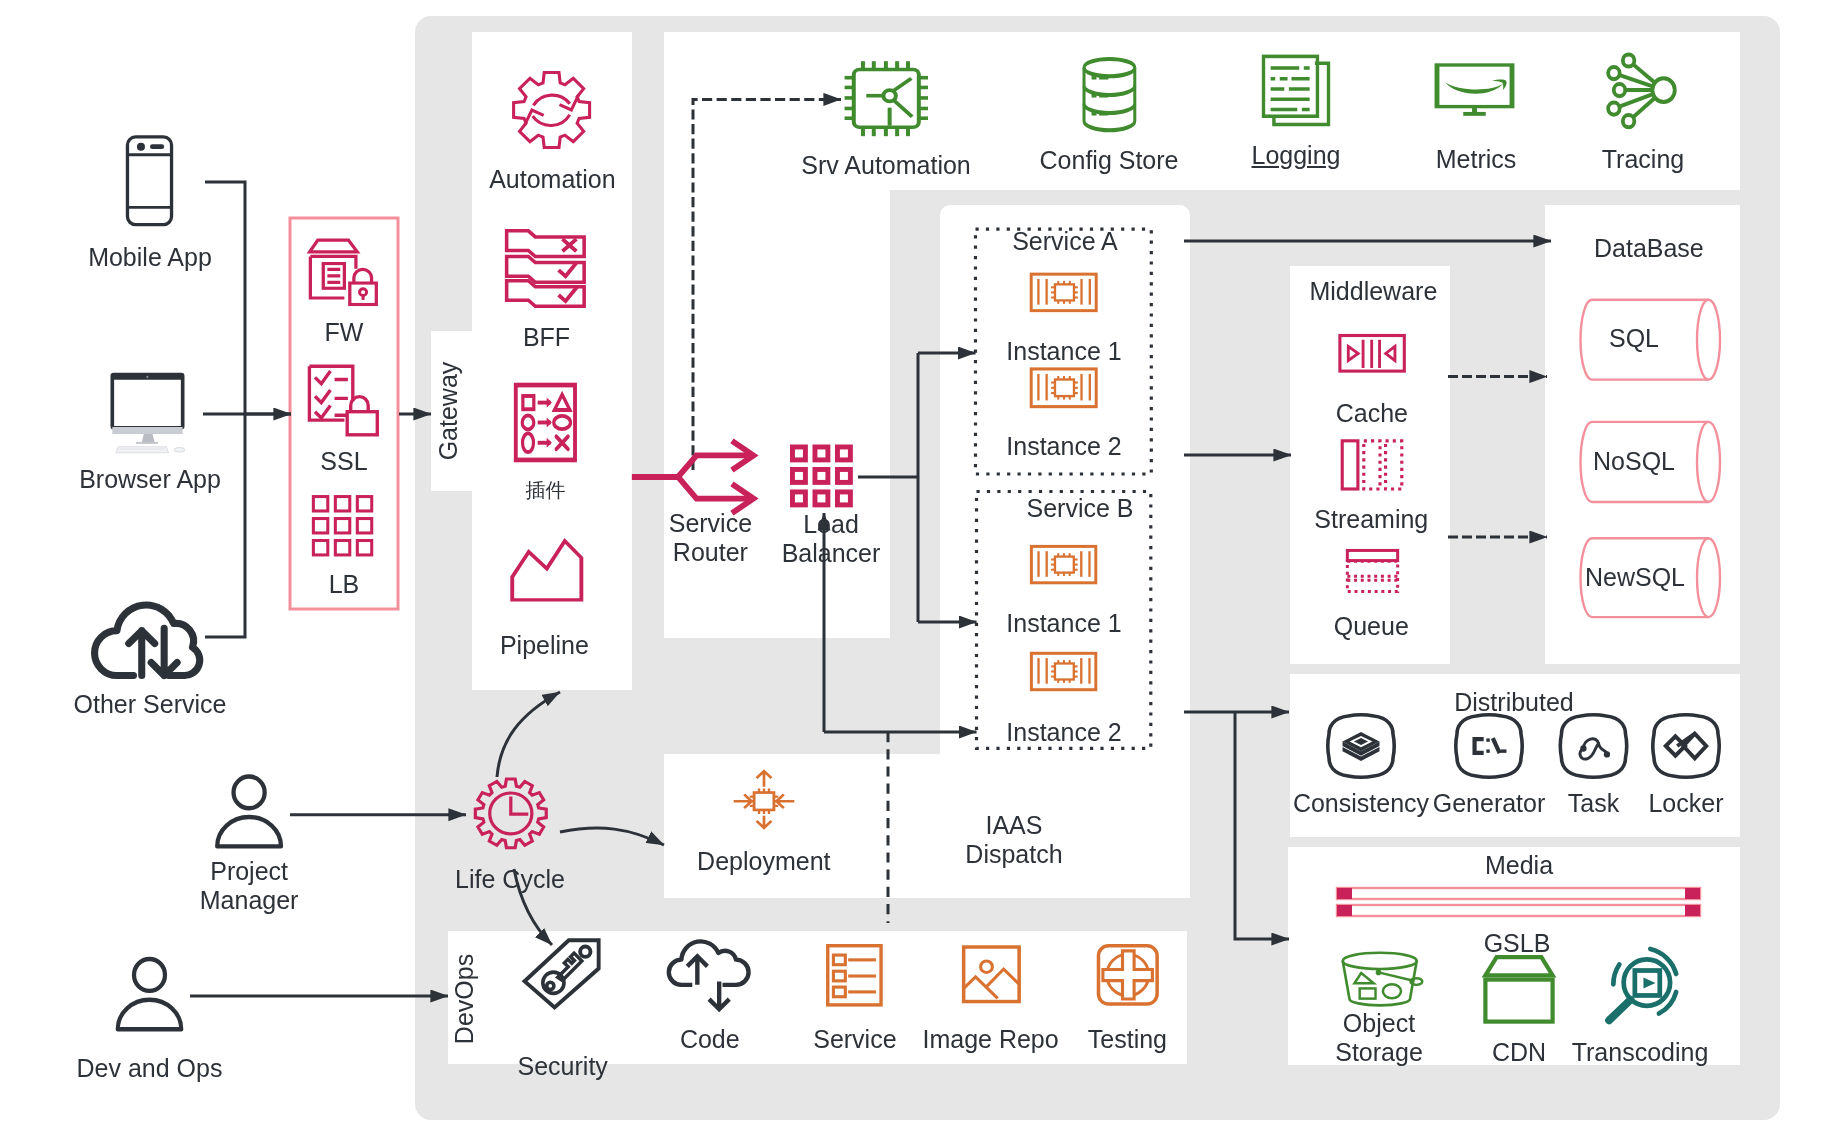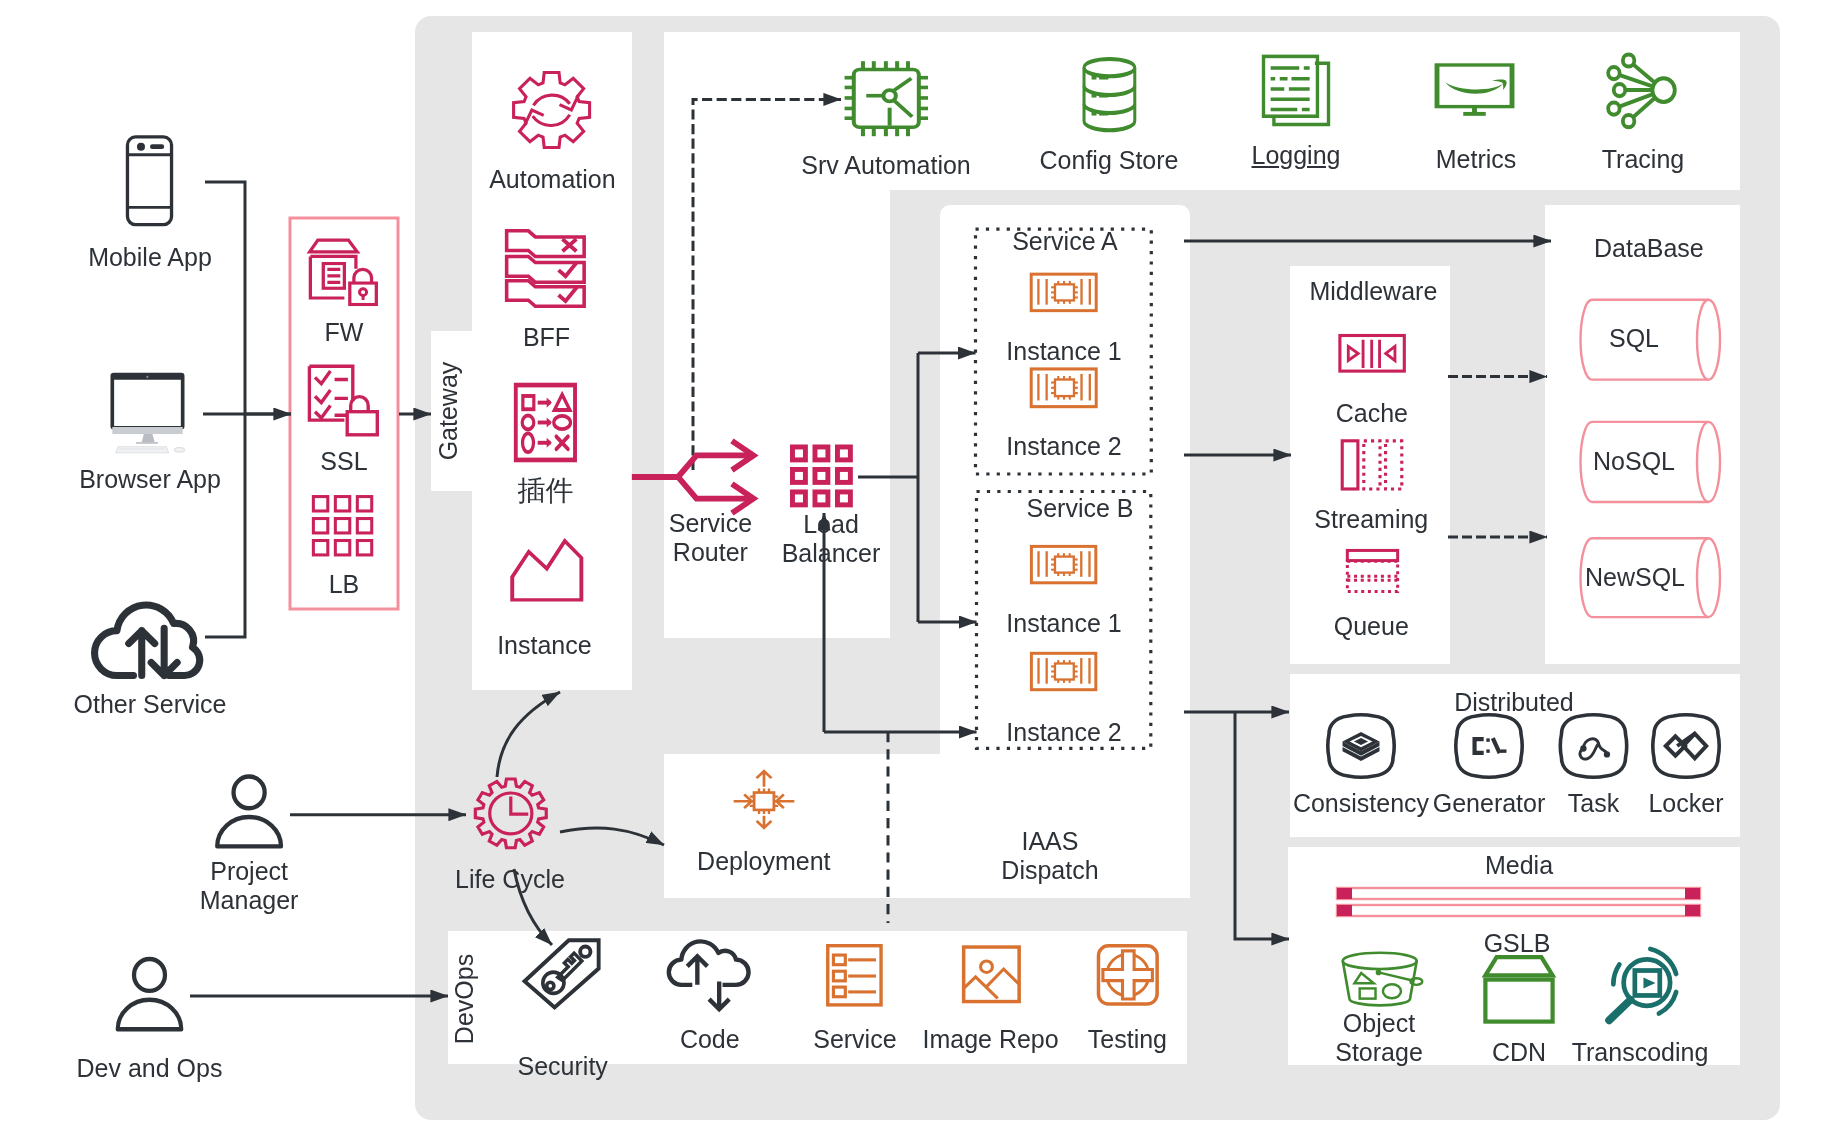--- a/index.html
+++ b/index.html
@@ -5,21 +5,21 @@
 <style>
   html,body{margin:0;padding:0;background:#ffffff;}
   body{width:1842px;height:1140px;overflow:hidden;
        font-family:"Liberation Sans",sans-serif;color:#2d3238;
        -webkit-font-smoothing:antialiased;}
   #stage{position:relative;width:1842px;height:1140px;}
   .lbl{position:absolute;text-align:center;color:#2d3238;
        font-size:25px;line-height:29px;white-space:pre;}
   .vlbl{position:absolute;color:#2d3238;font-size:25px;white-space:nowrap;
         transform-origin:0 0;}
-  .cjk{font-family:"DejaVu Sans",sans-serif;font-size:28px;}
+  .cjk{font-family:"DejaVu Sans",sans-serif;font-size:20px;}
   svg{display:block;}
   #root{position:absolute;left:0;top:0;}
 </style>
 </head>
 <body>
 
 <div id="stage">
   <svg id="root" width="1842" height="1140" viewBox="0 0 1842 1140">
     <defs>
       <marker id="arw" markerWidth="18" markerHeight="13" refX="17.6" refY="6.5" orient="auto" markerUnits="userSpaceOnUse">
@@ -473,37 +473,37 @@
       <div class="lbl" style="left: -250px; top: 243px; width: 800px;">Mobile App</div>
       <div class="lbl" style="left: -250px; top: 465px; width: 800px;">Browser App</div>
       <div class="lbl" style="left: -250px; top: 690px; width: 800px;">Other Service</div>
       <div class="lbl" style="left: -56px; top: 318px; width: 800px;">FW</div>
       <div class="lbl" style="left: -56px; top: 447px; width: 800px;">SSL</div>
       <div class="lbl" style="left: -56px; top: 570px; width: 800px;">LB</div>
       <div class="vlbl" style="left: 252px; top: 393px; width: 400px; text-align: center; transform-origin: 200px 18px; transform: rotate(-90deg);">Gateway</div>
       <div class="lbl" style="left: 152.4px; top: 164.6px; width: 800px;">Automation</div>
       <div class="lbl" style="left: 146.5px; top: 322.9px; width: 800px;">BFF</div>
       <div class="lbl cjk" style="left: 145.5px; top: 476px; width: 800px;">插件</div>
-      <div class="lbl" style="left: 144.4px; top: 630.8px; width: 800px;">Instance</div>
+      <div class="lbl" style="left: 144.4px; top: 630.8px; width: 800px;">Pipeline</div>
       <div class="lbl" style="left: 486px; top: 151px; width: 800px;">Srv Automation</div>
       <div class="lbl" style="left: 709px; top: 146px; width: 800px;">Config Store</div>
       <div class="lbl" style="left: 896px; top: 141px; width: 800px; text-decoration: underline;">Logging</div>
       <div class="lbl" style="left: 1076px; top: 145px; width: 800px;">Metrics</div>
       <div class="lbl" style="left: 1243px; top: 145px; width: 800px;">Tracing</div>
       <div class="lbl" style="left: 310.4px; top: 509px; width: 800px;">Service
 Router</div>
       <div class="lbl" style="left: 431px; top: 509.5px; width: 800px;">Load
 Balancer</div>
       <div class="lbl" style="left: 665px; top: 226.8px; width: 800px;">Service A</div>
       <div class="lbl" style="left: 664px; top: 337.4px; width: 800px;">Instance 1</div>
       <div class="lbl" style="left: 664px; top: 432.1px; width: 800px;">Instance 2</div>
       <div class="lbl" style="left: 680px; top: 494.1px; width: 800px;">Service B</div>
       <div class="lbl" style="left: 664px; top: 608.6px; width: 800px;">Instance 1</div>
       <div class="lbl" style="left: 664px; top: 718px; width: 800px;">Instance 2</div>
-      <div class="lbl" style="left: 650px; top: 810.6px; width: 800px; margin-top: 16px;">IAAS
+      <div class="lbl" style="left: 614px; top: 810.6px; width: 800px;">IAAS
 Dispatch</div>
       <div class="lbl" style="left: 973.4px; top: 276.5px; width: 800px;">Middleware</div>
       <div class="lbl" style="left: 971.9px; top: 398.7px; width: 800px;">Cache</div>
       <div class="lbl" style="left: 971.3px; top: 505.3px; width: 800px;">Streaming</div>
       <div class="lbl" style="left: 971.3px; top: 611.5px; width: 800px;">Queue</div>
       <div class="lbl" style="left: 1248.9px; top: 234px; width: 800px;">DataBase</div>
       <div class="lbl" style="left: 1234px; top: 324px; width: 800px;">SQL</div>
       <div class="lbl" style="left: 1234px; top: 446.5px; width: 800px;">NoSQL</div>
       <div class="lbl" style="left: 1235px; top: 562.8px; width: 800px;">NewSQL</div>
       <div class="lbl" style="left: 1114px; top: 688px; width: 800px;">Distributed</div>

